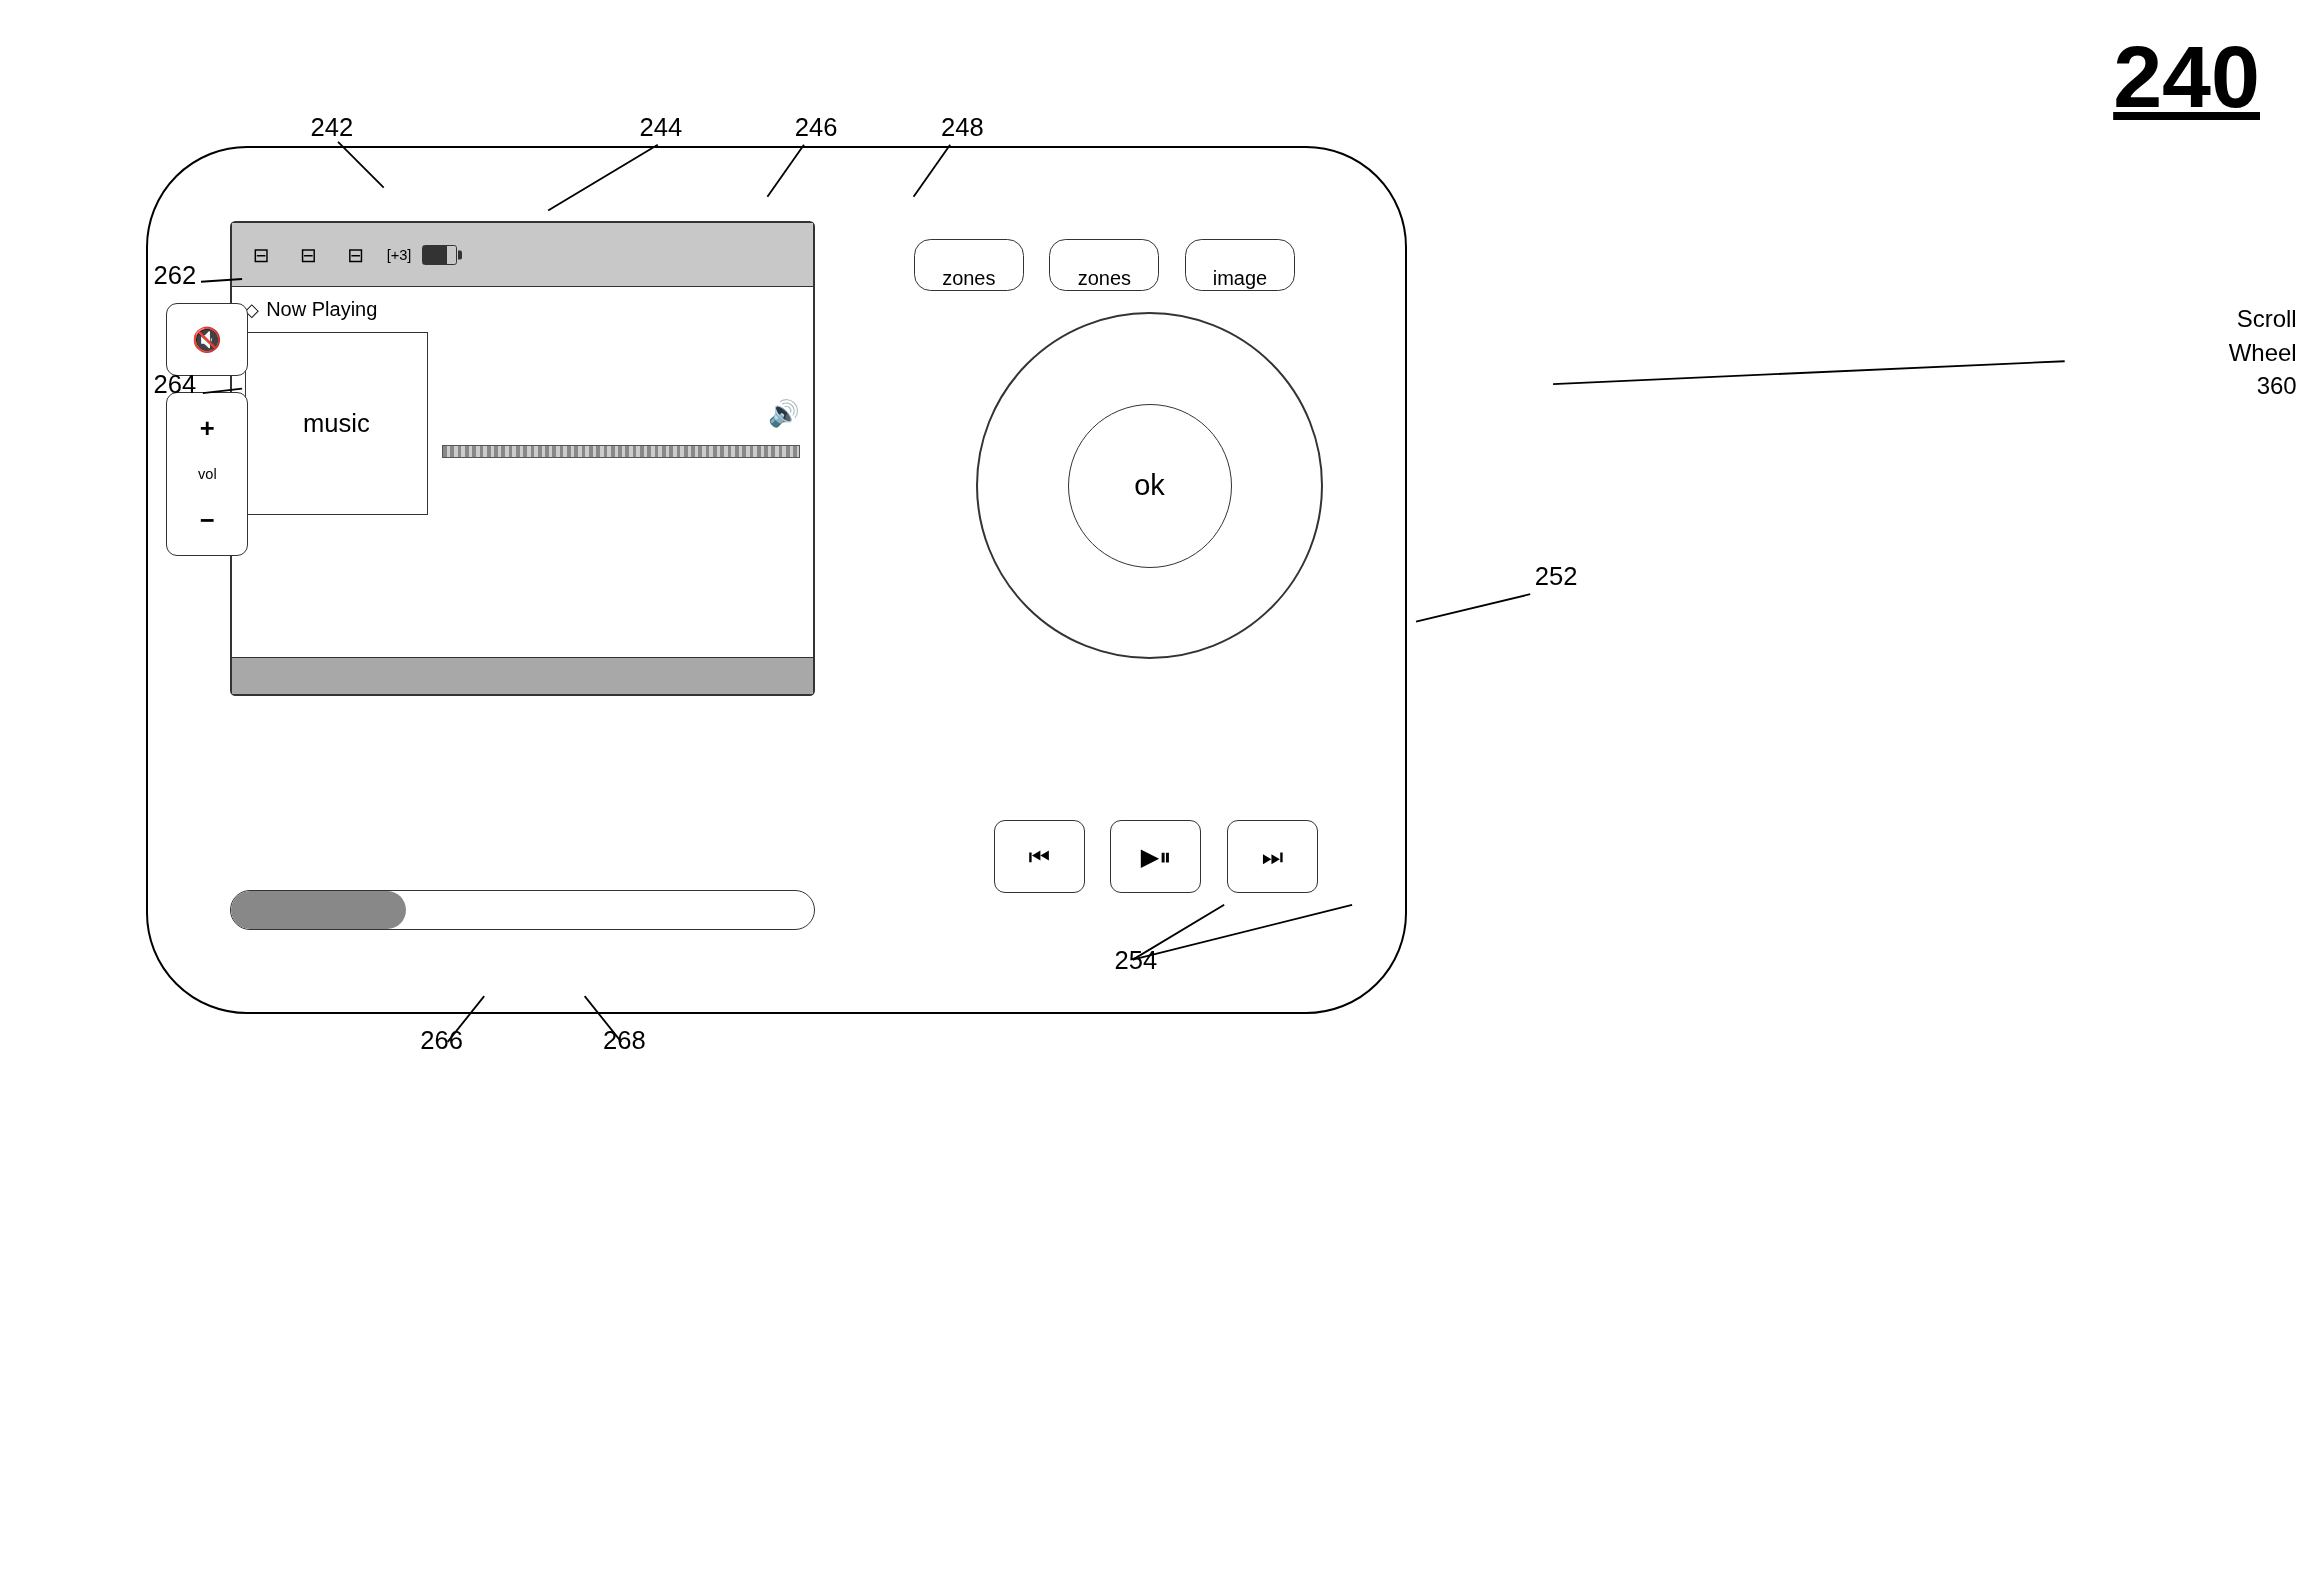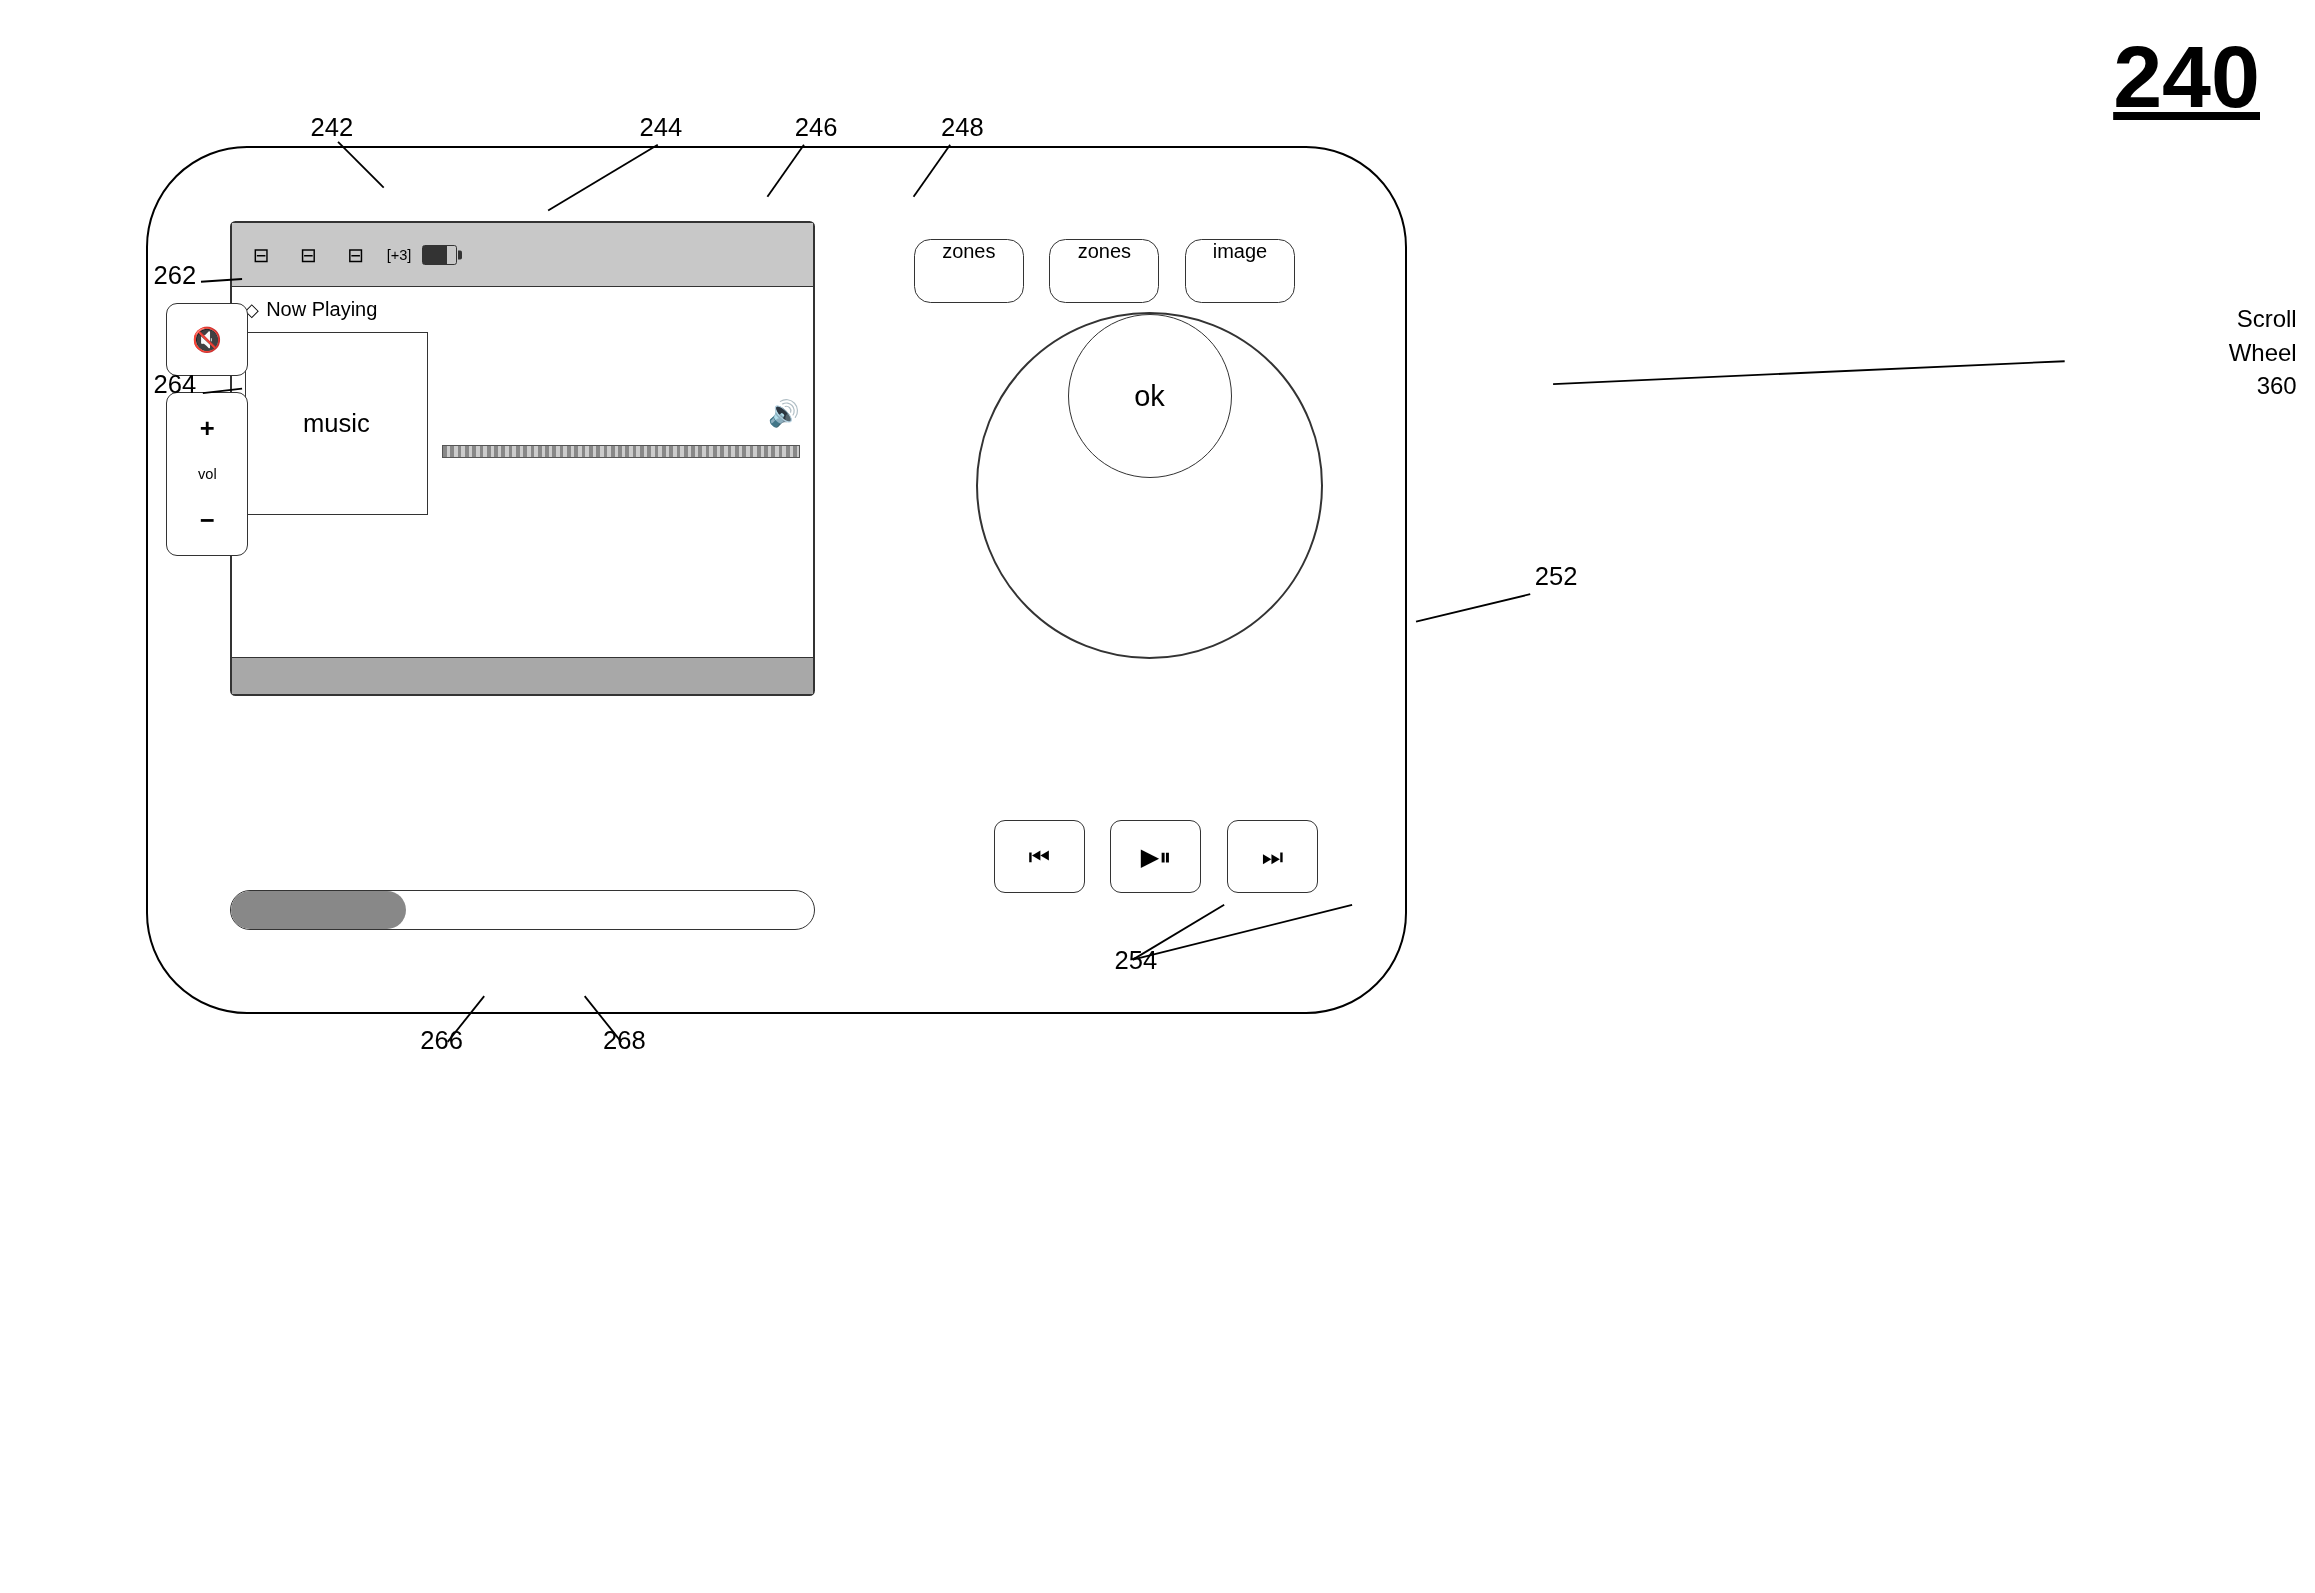--- a/index.html
+++ b/index.html
@@ -188,43 +188,44 @@
     .top-buttons {
       position: absolute;
       top: 91px;
       right: 110px;
       display: flex;
       gap: 25.6px;
     }
 
     .top-btn {
       width: 110px;
-      height: 64px;
+      height: 52px;
       border: 1.8px solid #333;
       border-radius: 16.4px;
       background: #fff;
       display: flex;
-      align-items: flex-start;
+      align-items: flex-end;
       justify-content: center;
       font-size: 20px;
       color: #000;
       cursor: pointer;
     }
 
     
     .scroll-wheel-outer {
       position: absolute;
       top: 164px;
       right: 82px;
       width: 347px;
       height: 347px;
       border: 2.7px solid #333;
       border-radius: 50%;
       background: #fff;
       display: flex;
+      align-items: center;
       justify-content: center;
     }
 
     .scroll-wheel-inner {
       width: 164px;
       height: 164px;
       border: 1.8px solid #333;
       border-radius: 50%;
       background: #fff;
       display: flex;

